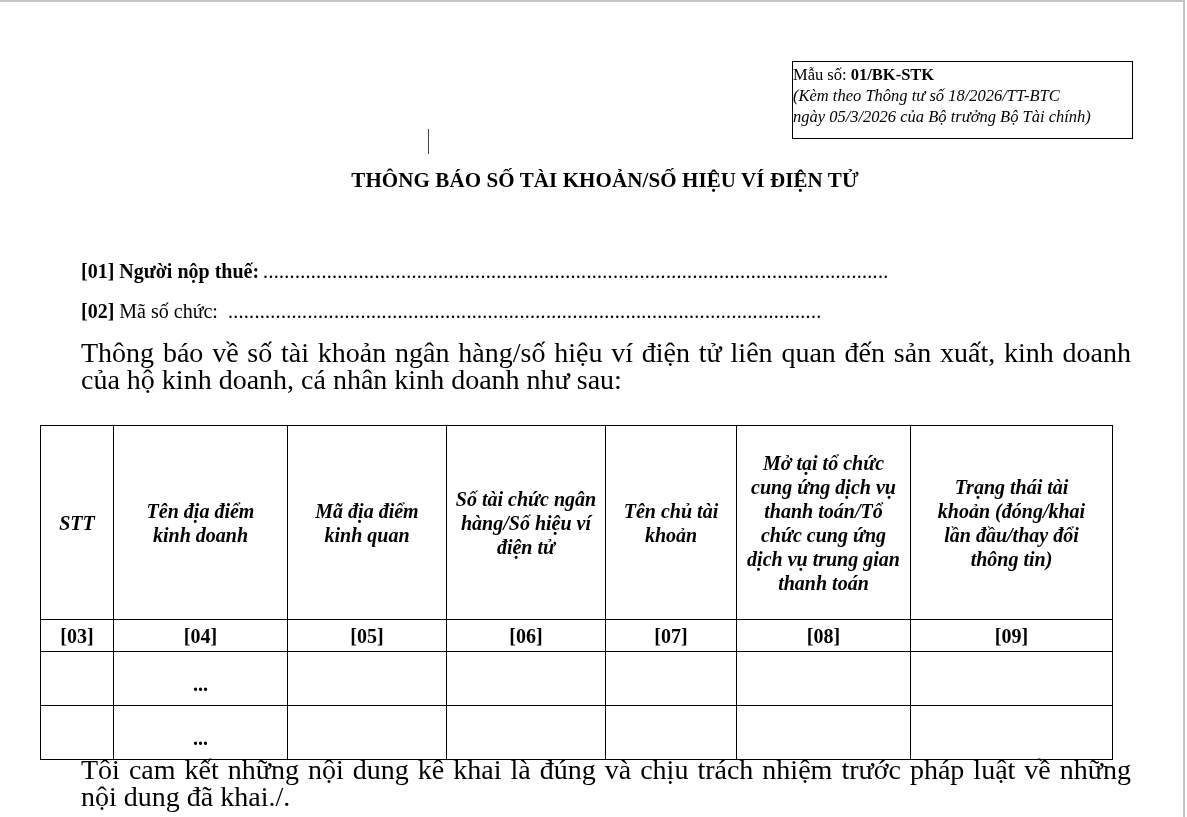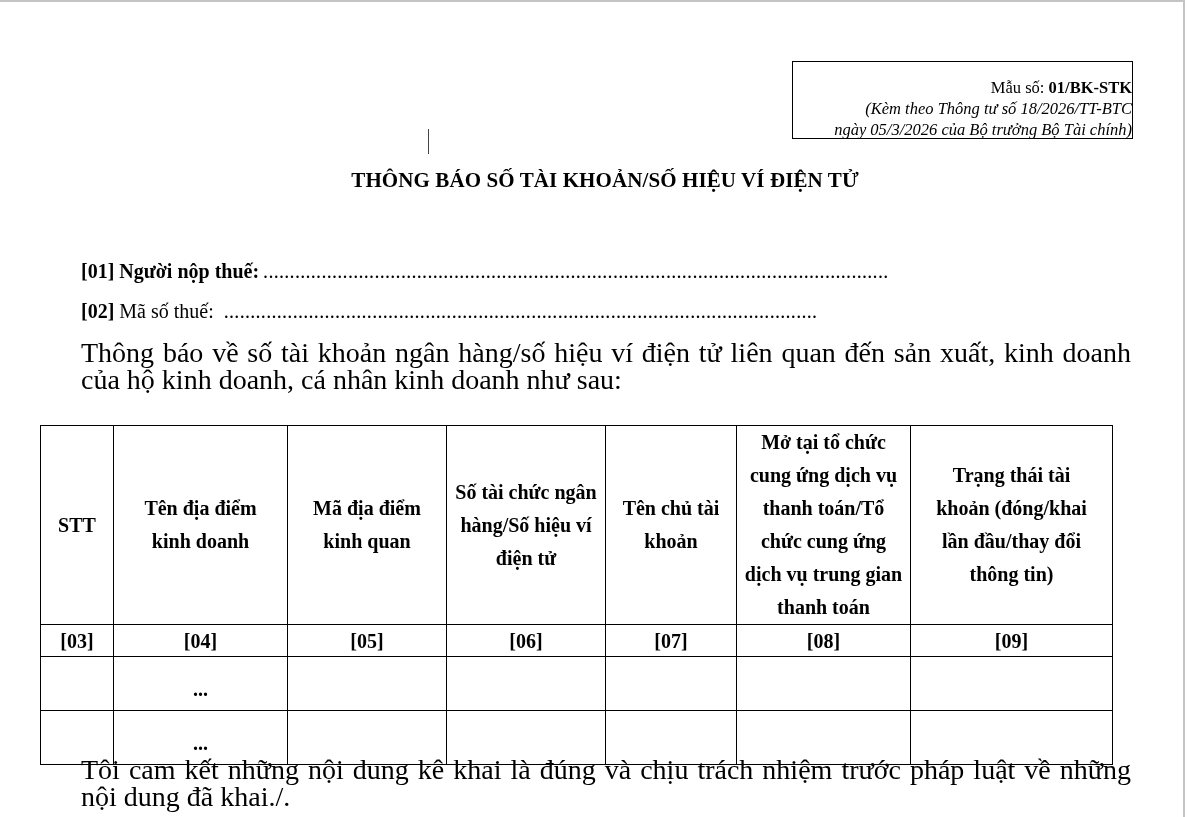--- a/index.html
+++ b/index.html
@@ -27,24 +27,24 @@
       background: #fff;
     }
     .form-box {
       position: absolute;
       left: 792px;
       top: 59px;
       width: 341px;
       height: 78px;
       border: 1px solid #000;
       box-sizing: border-box;
-      text-align: right;
+      text-align: left;
       font-size: 16.5px;
       line-height: 21px;
-      padding-top: 15px;
+      padding-top: 2px;
     }
     .form-box .line1 { font-style: normal; }
     .form-box .line1 b { font-weight: bold; }
     .form-box .italic { font-style: italic; }
     .cursor {
       position: absolute;
       left: 428px;
       top: 127px;
       width: 1px;
       height: 25px;
@@ -99,22 +99,23 @@
     }
     table.accounts td, table.accounts th {
       border: 1px solid #000;
       text-align: center;
       vertical-align: middle;
       padding: 0 4px;
       font-size: 20px;
     }
     table.accounts th {
       font-weight: bold;
-      line-height: 33px;
+      line-height: 24px;
       height: 193px;
+      font-style: italic;
     }
     tr.codes td {
       font-weight: bold;
       height: 31px;
       line-height: 28px;
     }
     tr.data td {
       height: 43px;
       font-weight: bold;
       line-height: 20px;
@@ -136,21 +137,21 @@
 
   <div class="title">THÔNG BÁO SỐ TÀI KHOẢN/SỐ HIỆU VÍ ĐIỆN TỬ</div>
 
   <div class="field f1">
     <span class="label">[01] Người nộp thuế:</span>
     <span class="dots" style="width:716px;margin-left:4px;">......................................................................................................................</span>
   </div>
 
   <div class="field f2">
     <span class="code">[02]</span>
-    <span style="white-space:pre;"> Mã số thuế:  </span>
+    <span style="white-space:pre;"> Mã số chức:  </span>
     <span class="dots" style="width:764px;">................................................................................................................</span>
   </div>
 
   <div class="para p1">Thông báo về số tài khoản ngân hàng/số hiệu ví điện tử liên quan đến sản xuất, kinh doanh của hộ kinh doanh, cá nhân kinh doanh như sau:</div>
 
   <table class="accounts">
     <colgroup>
       <col style="width:73px">
       <col style="width:174px">
       <col style="width:159px">

